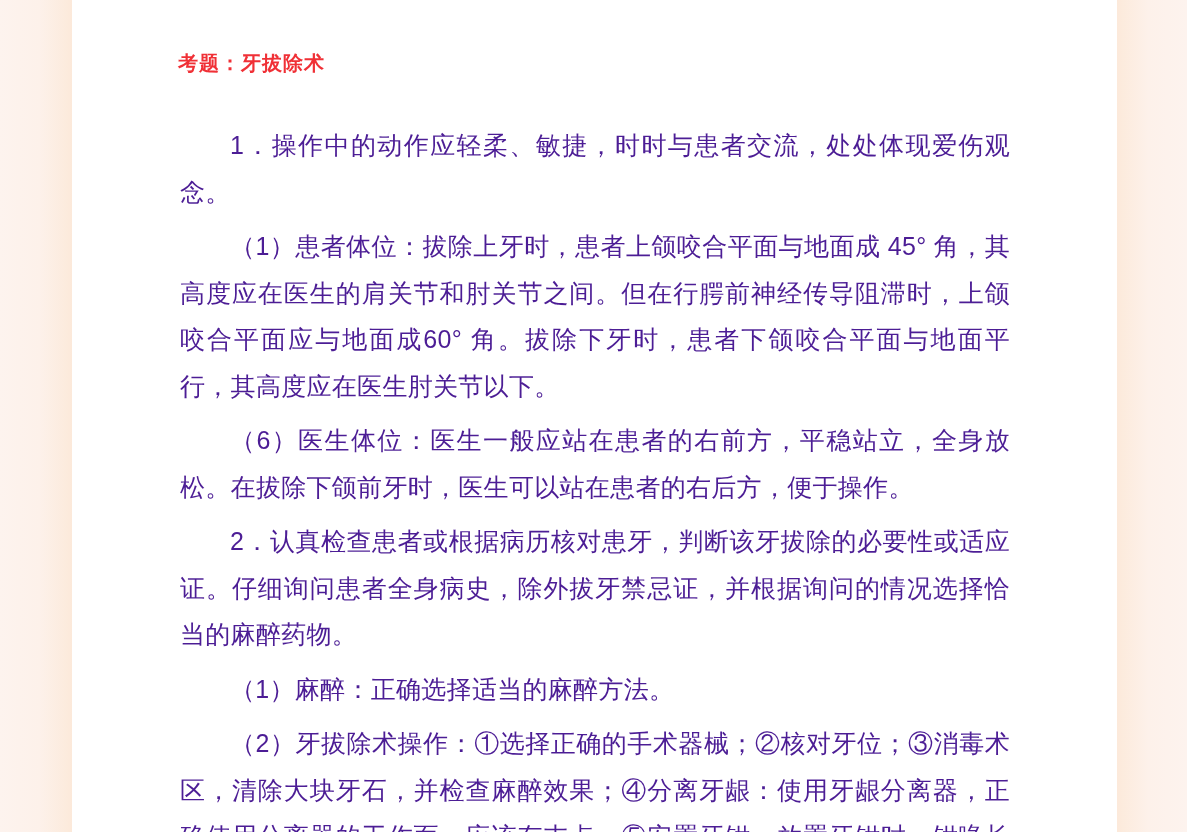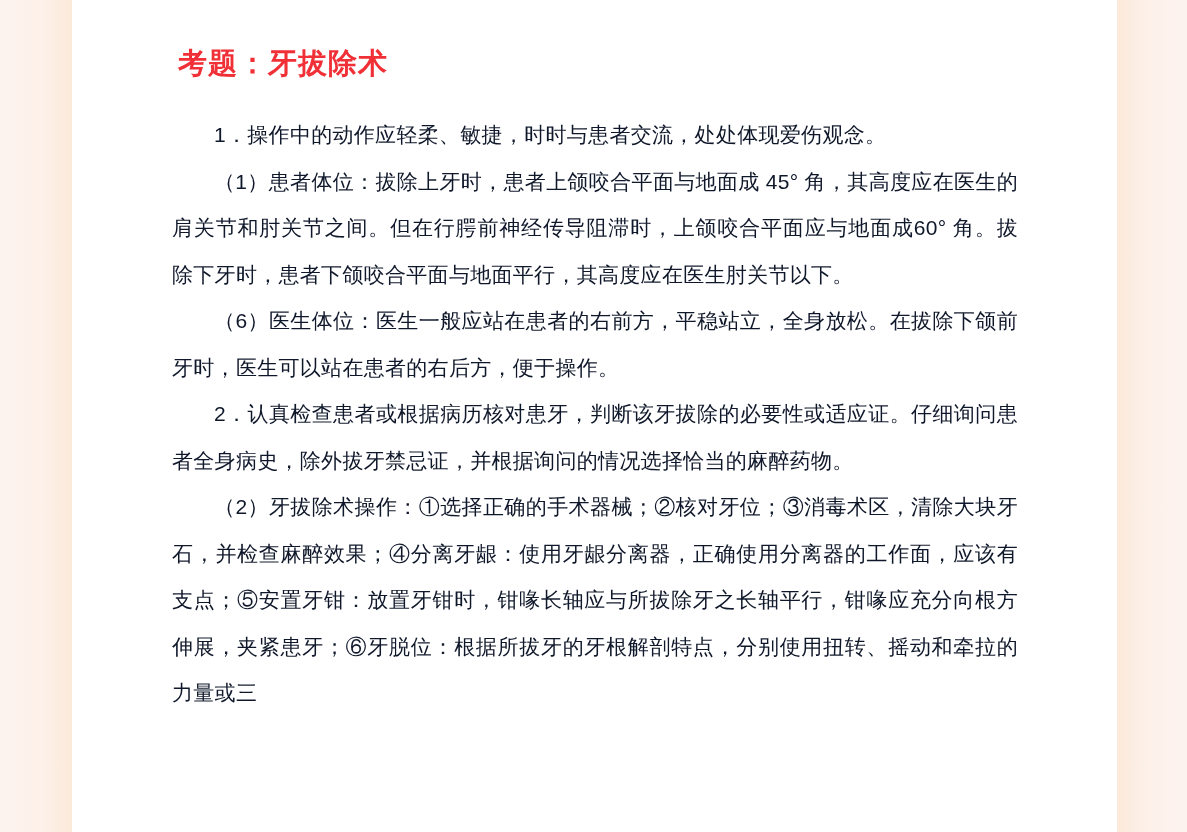--- a/index.html
+++ b/index.html
@@ -37,33 +37,33 @@
     left: 72px;
     top: 0;
     width: 1045px;
     height: 832px;
     background: #ffffff;
   }
   .content {
     padding: 46px 99px 0 100px;
   }
   h1.doc-title {
-    margin: 0 0 32px 6px;
+    margin: 0 0 42px 6px;
     font-family: Liberation Sans, sans-serif;
     font-weight: bold;
-    font-size: 29px;
+    font-size: 20px;
     line-height: 34px;
     color: #f03036;
     letter-spacing: 1px;
   }
   p.body-par {
-    margin: 0;
-    font-size: 21px;
+    margin: 8px;
+    font-size: 25px;
     line-height: 46.5px;
-    color: #0f172a;
+    color: #4c1d95;
     text-align: justify;
     text-justify: inter-ideograph;
     text-indent: 2em;
     letter-spacing: 0.3px;
     word-break: break-all;
   }
 </style>
 </head>
 <body>
 
@@ -72,16 +72,17 @@
   <div class="margin-strip margin-right"></div>
 
   <div class="sheet">
     <div class="content">
       <h1 class="doc-title">考题：牙拔除术</h1>
 
       <p class="body-par">1．操作中的动作应轻柔、敏捷，时时与患者交流，处处体现爱伤观念。</p>
       <p class="body-par">（1）患者体位：拔除上牙时，患者上颌咬合平面与地面成 45° 角，其高度应在医生的肩关节和肘关节之间。但在行腭前神经传导阻滞时，上颌咬合平面应与地面成60° 角。拔除下牙时，患者下颌咬合平面与地面平行，其高度应在医生肘关节以下。</p>
       <p class="body-par">（6）医生体位：医生一般应站在患者的右前方，平稳站立，全身放松。在拔除下颌前牙时，医生可以站在患者的右后方，便于操作。</p>
       <p class="body-par">2．认真检查患者或根据病历核对患牙，判断该牙拔除的必要性或适应证。仔细询问患者全身病史，除外拔牙禁忌证，并根据询问的情况选择恰当的麻醉药物。</p>
+      <p class="body-par">（1）麻醉：正确选择适当的麻醉方法。</p>
       <p class="body-par">（2）牙拔除术操作：①选择正确的手术器械；②核对牙位；③消毒术区，清除大块牙石，并检查麻醉效果；④分离牙龈：使用牙龈分离器，正确使用分离器的工作面，应该有支点；⑤安置牙钳：放置牙钳时，钳喙长轴应与所拔除牙之长轴平行，钳喙应充分向根方伸展，夹紧患牙；⑥牙脱位：根据所拔牙的牙根解剖特点，分别使用扭转、摇动和牵拉的力量或三</p>
     </div>
   </div>
 </div>
 
 </body></html>

